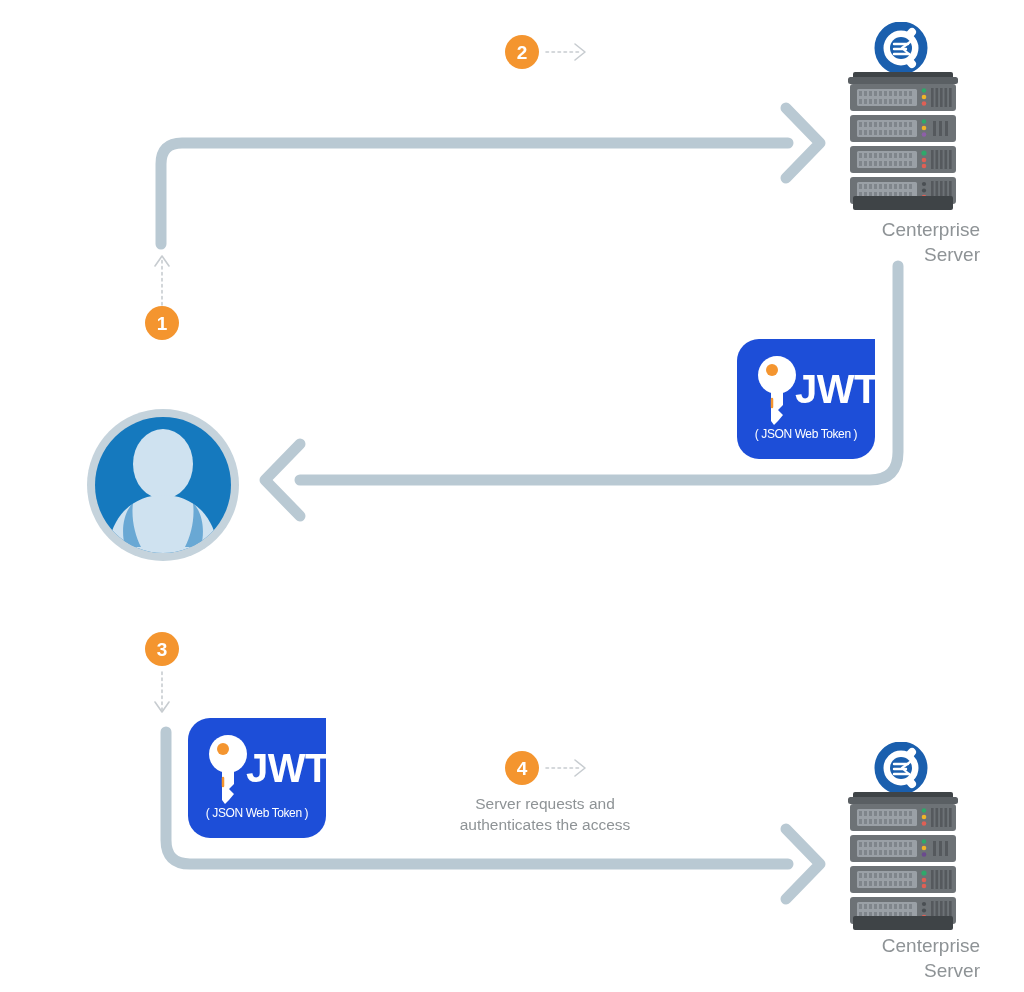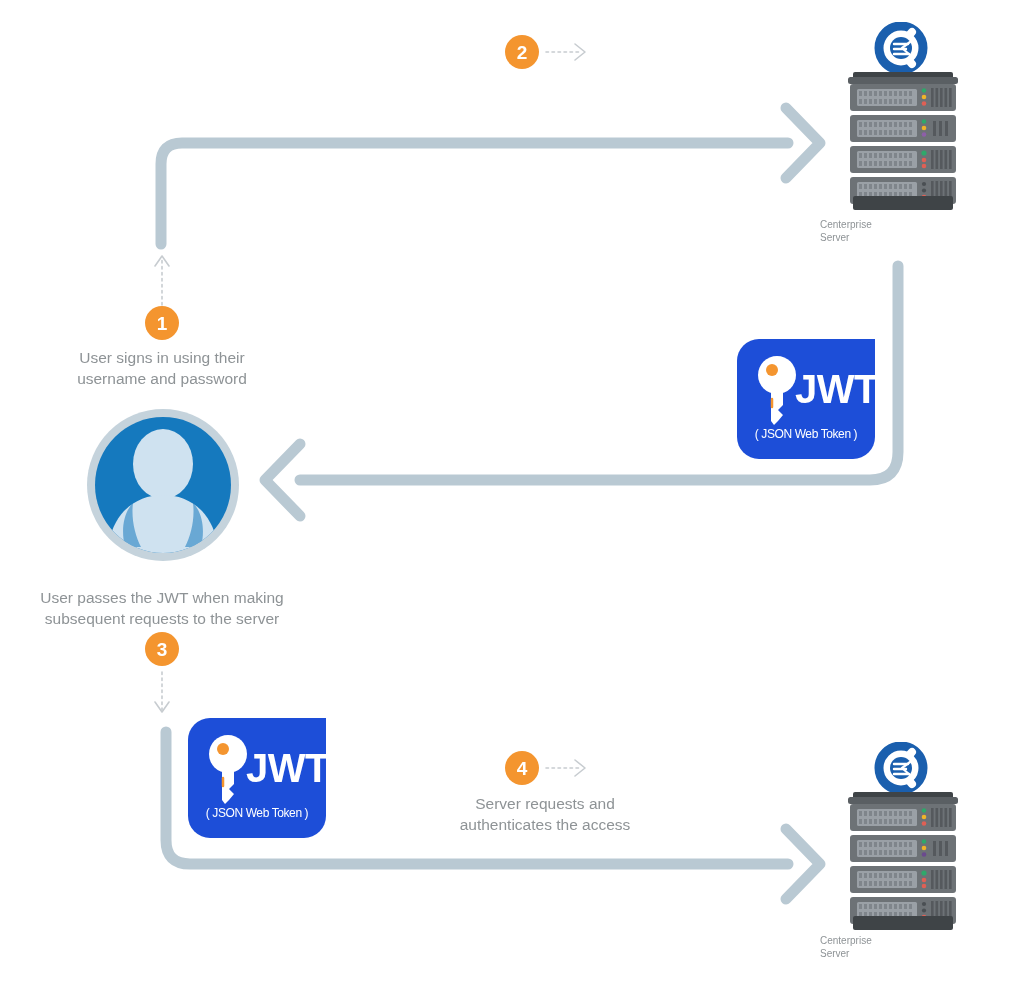--- a/index.html
+++ b/index.html
@@ -34,23 +34,23 @@
     font-size:15.5px;
     line-height:1.35;
     text-align:center;
     white-space:pre-line;
   }
 
   
   .server-label{
     position:absolute;
     color:#8e9396;
-    font-size:10px;
+    font-size:19px;
     line-height:1.3;
-    text-align:left;
+    text-align:right;
     white-space:pre-line;
     width:160px;
   }
 
   
   .jwt-badge{
     position:absolute;
     background:#1d4ed8;
     border-radius:22px 0 22px 22px;
     box-sizing:border-box;
@@ -485,26 +485,22 @@
       <circle cx="26" cy="20" r="19" fill="#ffffff"></circle>
       <circle cx="21" cy="15" r="6" fill="#f4952f"></circle>
       <path d="M20,36 L32,36 L32,50 L27,55 L32,60 L27,66 L23,70 L20,66 Z" fill="#ffffff"></path>
       <path d="M21,44 L21,52" stroke="#f4952f" stroke-width="2.5" stroke-linecap="round"></path>
     </svg>
     <div class="jwt-main" style="left:58px;top:28px;font-size:40px;">JWT</div>
     <div class="jwt-sub" style="top:88px;font-size:12px;">( JSON Web Token )</div>
   </div>
 
   <div class="step-badge" style="left:145px;top:306px;">1</div>
-  <div class="caption" style="left:22px;top:348px;width:280px;">User signs in using their
-username and password</div>
 
   <div class="step-badge" style="left:505px;top:35px;">2</div>
 
-  <div class="caption" style="left:22px;top:588px;width:280px;">User passes the JWT when making
-subsequent requests to the server</div>
   <div class="step-badge" style="left:145px;top:632px;">3</div>
 
   <div class="step-badge" style="left:505px;top:751px;">4</div>
   <div class="caption" style="left:395px;top:794px;width:300px;">Server requests and
 authenticates the access</div>
 
 </div>
 
 </body></html>

